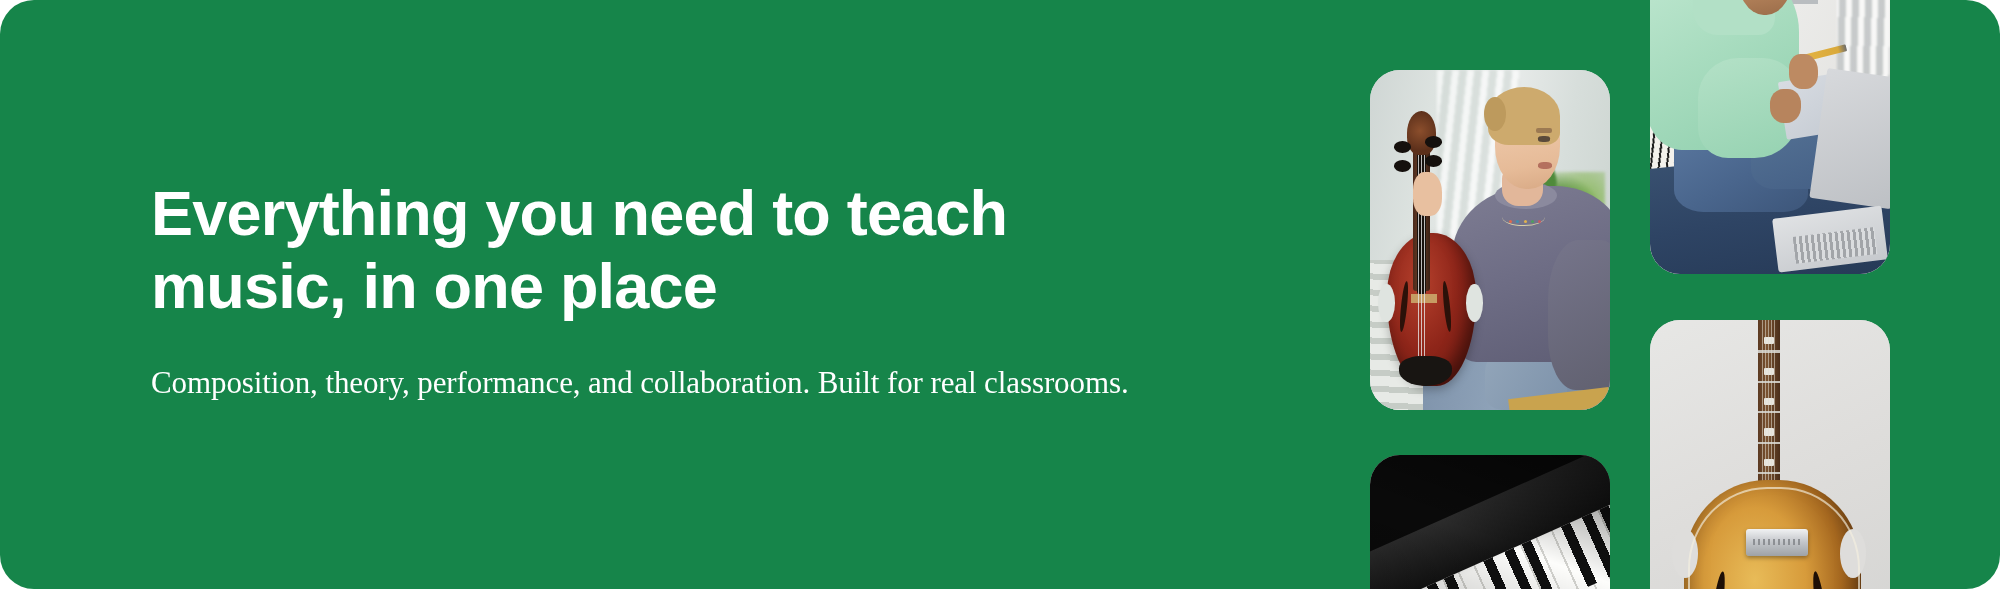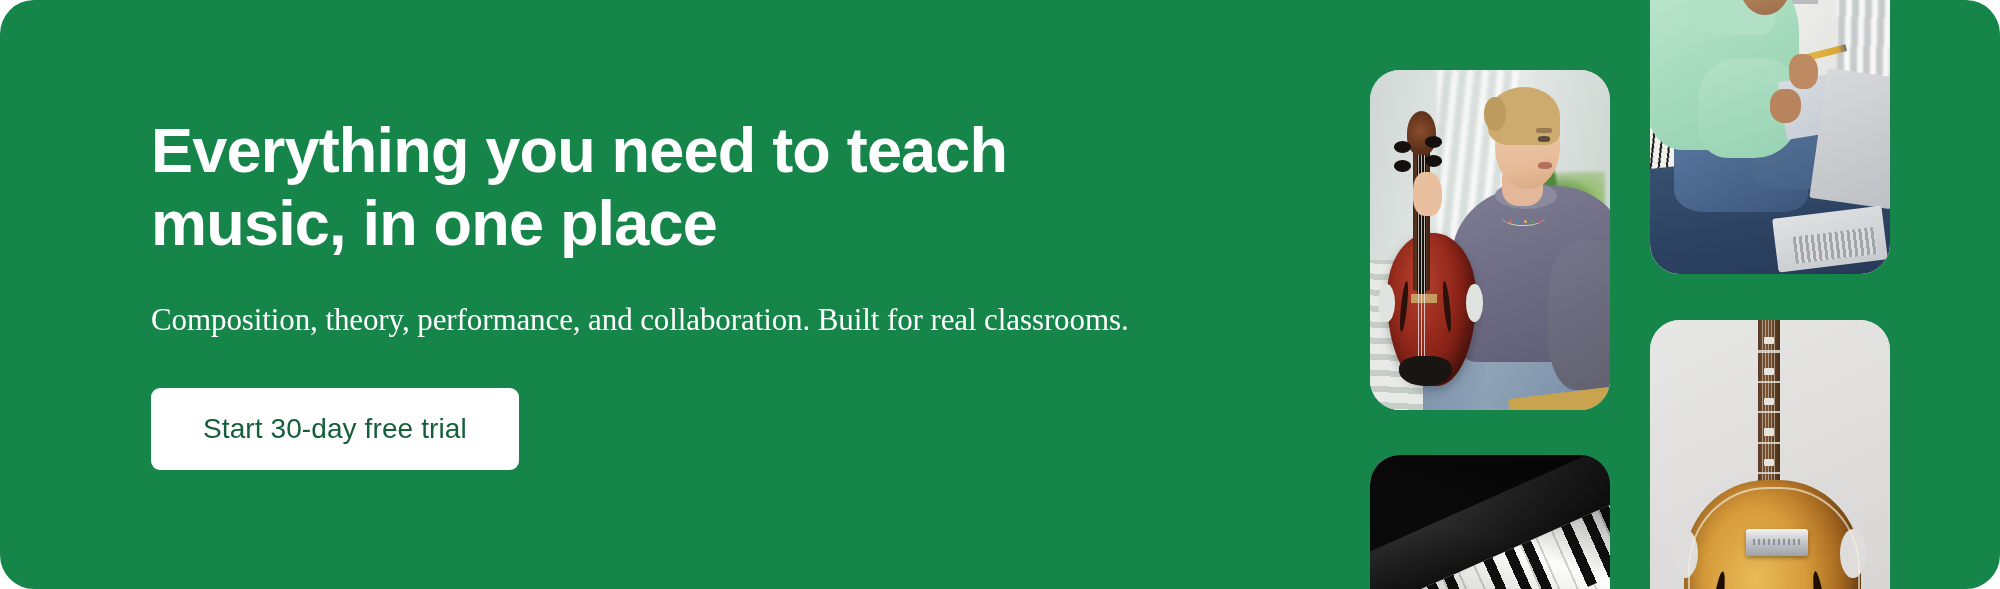--- a/index.html
+++ b/index.html
@@ -445,21 +445,20 @@
 </head>
 <body>
 
 <div class="banner">
 
   <div class="content">
     <h1 class="headline">Everything you need to teach music, in one place</h1>
 
     <p class="subhead">Composition, theory, performance, and collaboration. Built for real classrooms.</p>
 
-    <button class="cta">Start 30-day free trial</button>
   </div>
 
   <div class="gallery">
 
     <div class="tile tile-violin">
       <div class="scene">
         <div class="violin-bg"></div>
         <div class="violin-curtain"></div>
         <div class="violin-stairs"></div>
         <div class="violin-plant"></div>

